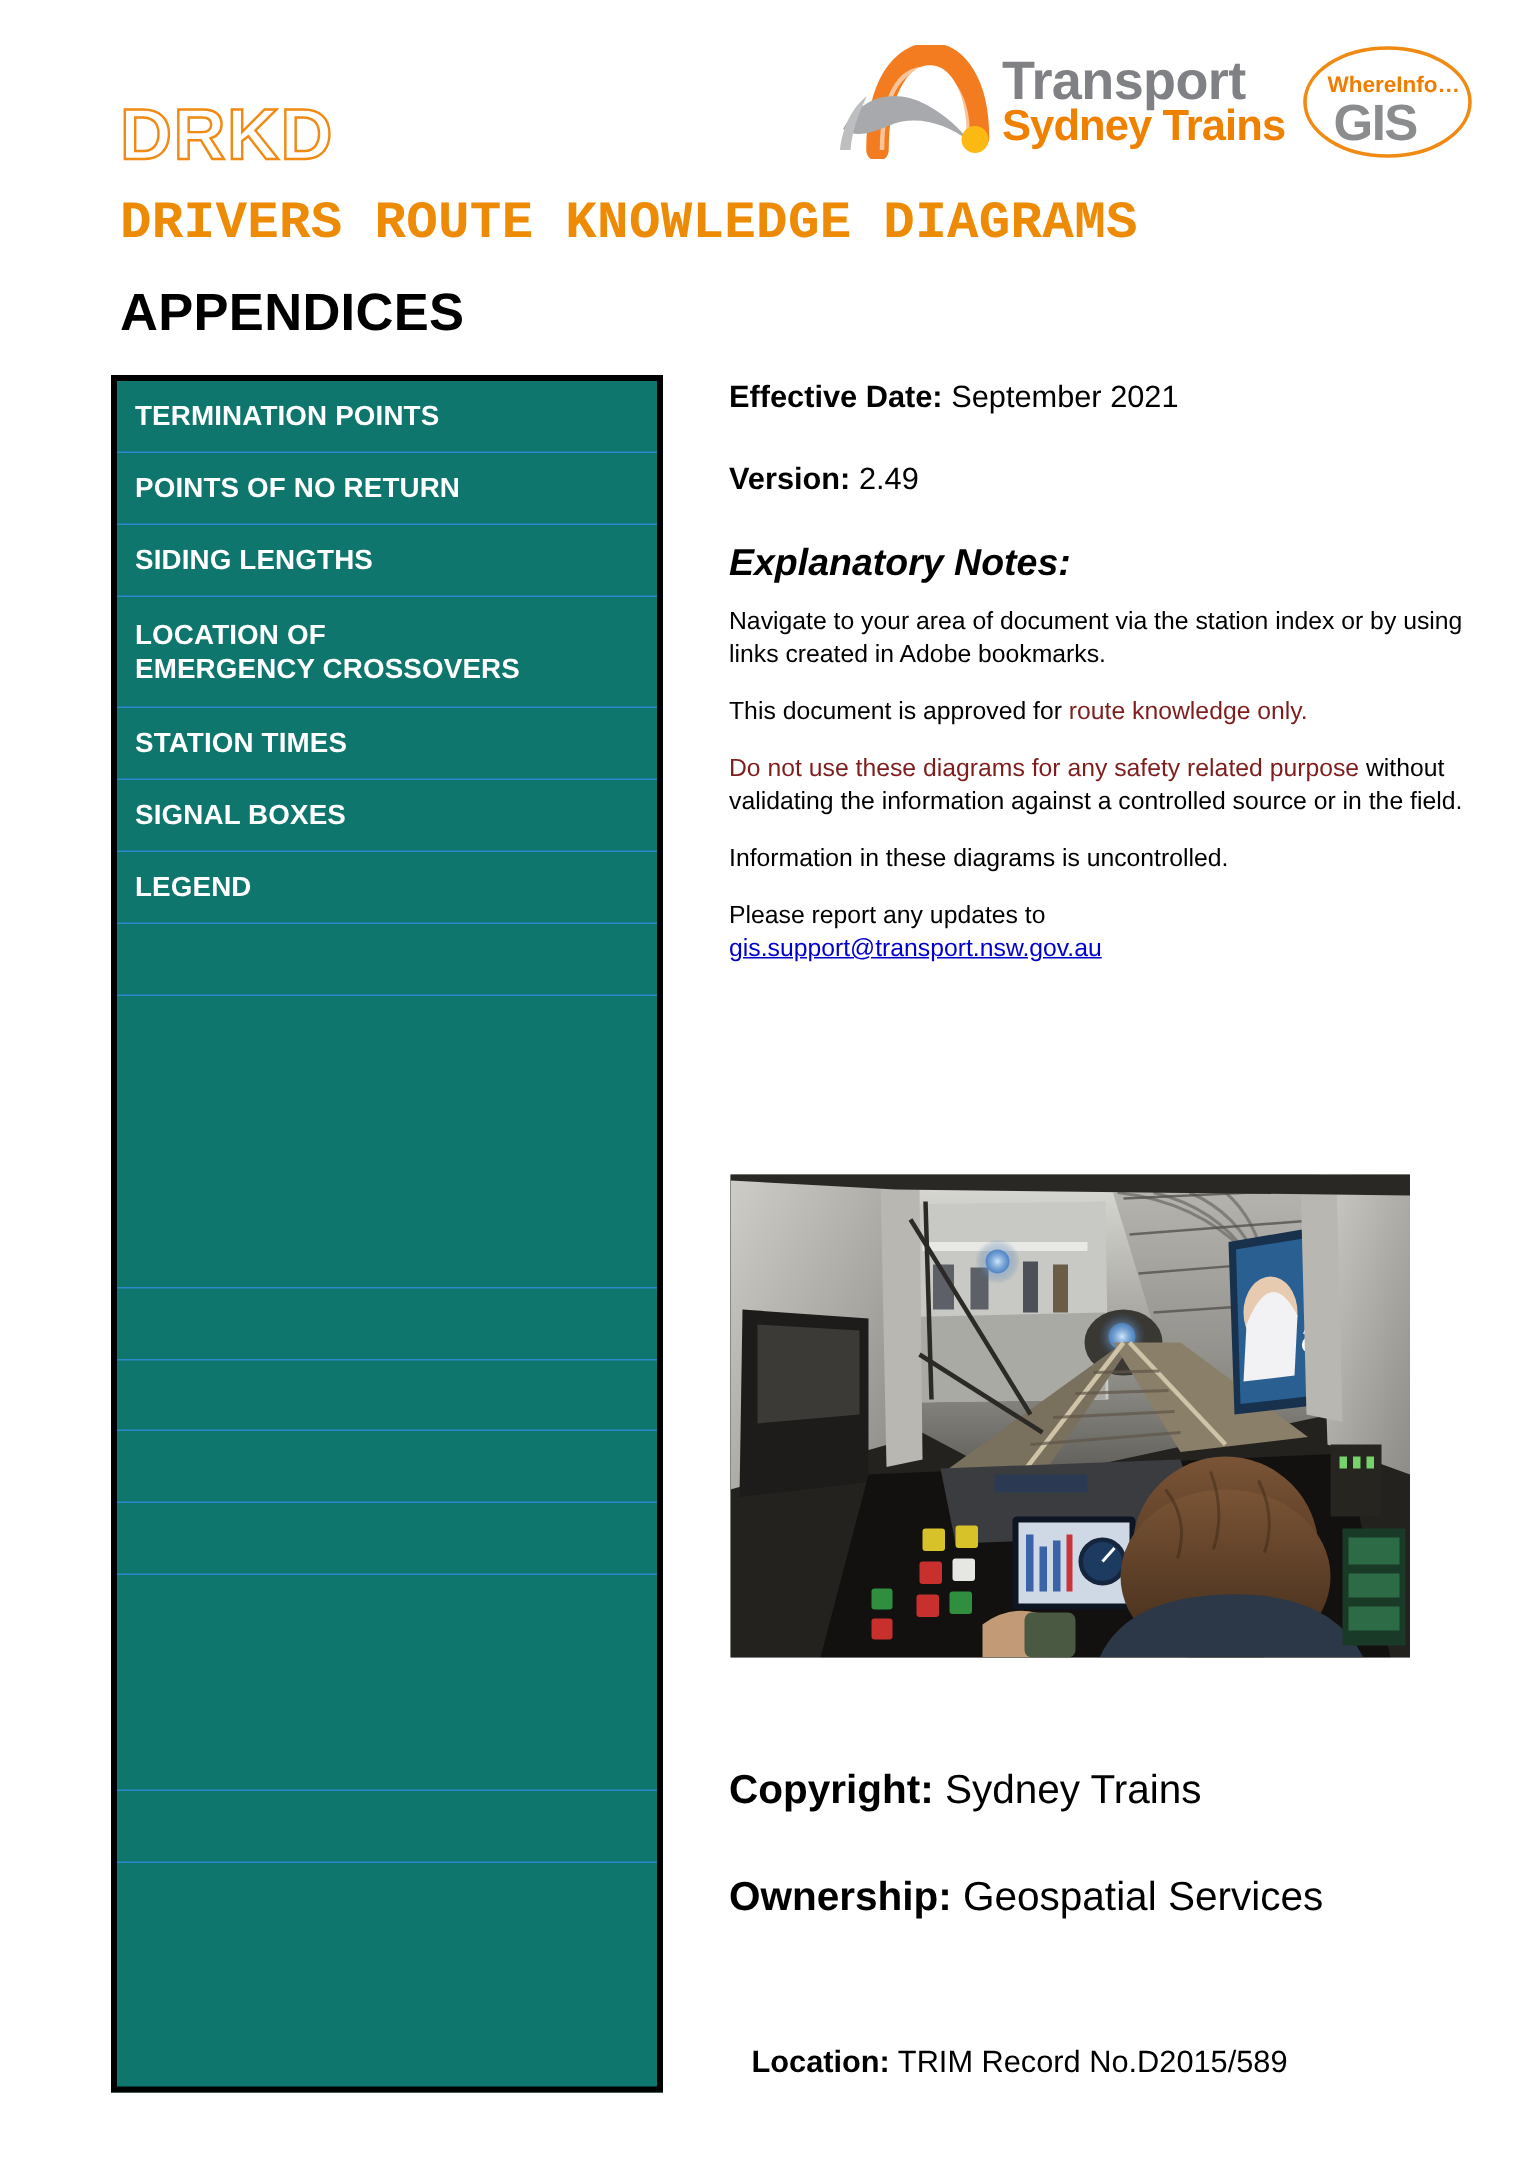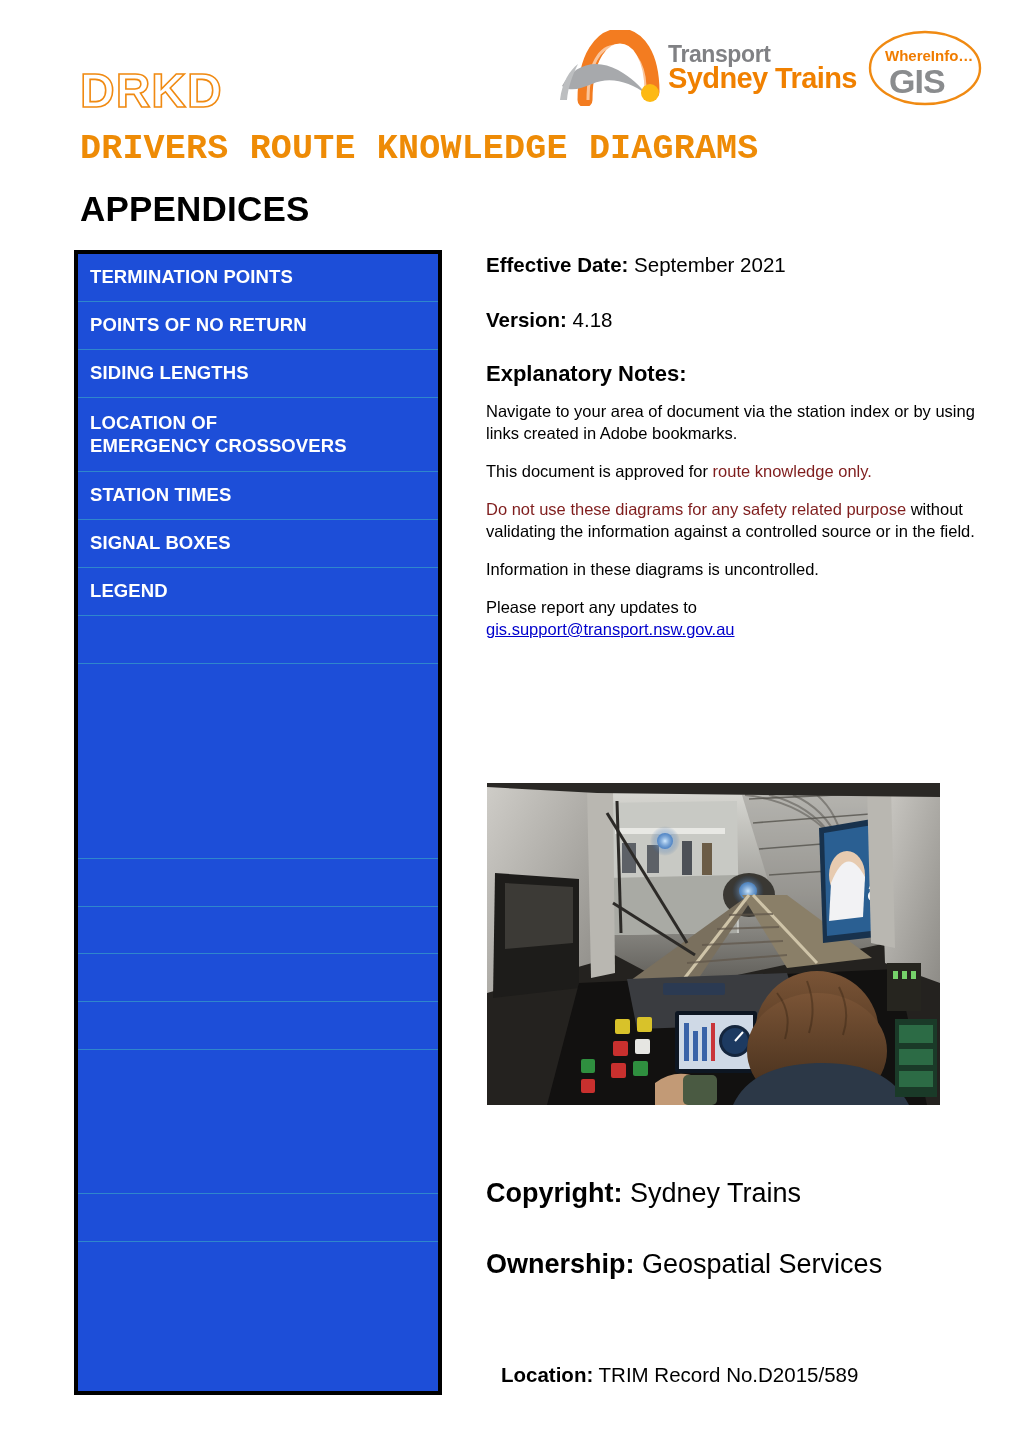--- a/index.html
+++ b/index.html
@@ -32,21 +32,21 @@
     gap: 6px;
   }
   #transport-mark { width: 110px; height: 76px; display: block; }
   #transport-wordmark {
     display: flex;
     flex-direction: column;
     justify-content: center;
     line-height: 0.96;
   }
   #transport-wordmark .tw-top {
-    font-size: 23px;
+    font-size: 36px;
     color: #808184;
     font-weight: 700;
     letter-spacing: -0.4px;
   }
   #transport-wordmark .tw-bottom {
     font-size: 29px;
     color: #F08000;
     font-weight: 700;
     letter-spacing: -0.6px;
   }
@@ -86,21 +86,21 @@
   }
 
   
   #nav-box {
     position: absolute;
     left: 74px;
     top: 250px;
     width: 368px;
     height: 1145px;
     border: 4px solid #000000;
-    background: #1d4ed8;
+    background: #0f766e;
     box-sizing: border-box;
   }
   .nav-item {
     position: relative;
     box-sizing: border-box;
     border-bottom: 1px solid #2F86CC;
     display: flex;
     align-items: center;
     padding-left: 12px;
     color: #FFFFFF;
@@ -124,23 +124,24 @@
     width: 500px;
   }
   .meta-line {
     font-size: 20.5px;
     color: #000000;
     margin: 0 0 28px 0;
     line-height: 1.3;
   }
   .meta-line b { font-weight: 700; }
   .notes-head {
-    font-size: 22px;
+    font-size: 25px;
     font-weight: 700;
     margin: 0 0 14px 0;
+    font-style: italic;
   }
   .note-p {
     font-size: 16.5px;
     color: #000000;
     line-height: 1.33;
     margin: 0 0 16px 0;
   }
   .red { color: #7f1d1d; }
   .email-link {
     color: #0000CC;
@@ -246,21 +247,21 @@
     <div class="nav-spacer last" style="height: 49px;"></div>
   </div>
 
 <div id="right-col">
 
   <p class="meta-line">
     <b>Effective Date:</b><span> September 2021</span>
   </p>
 
   <p class="meta-line">
-    <b>Version:</b><span> 4.18</span>
+    <b>Version:</b><span> 2.49</span>
   </p>
 
   <div class="notes-head">Explanatory Notes:</div>
 
   <p class="note-p">Navigate to your area of document via the station index or by using links created in Adobe bookmarks.</p>
 
   <p class="note-p">
     <span>This document is approved for </span><span class="red">route knowledge only.</span>
   </p>
 

